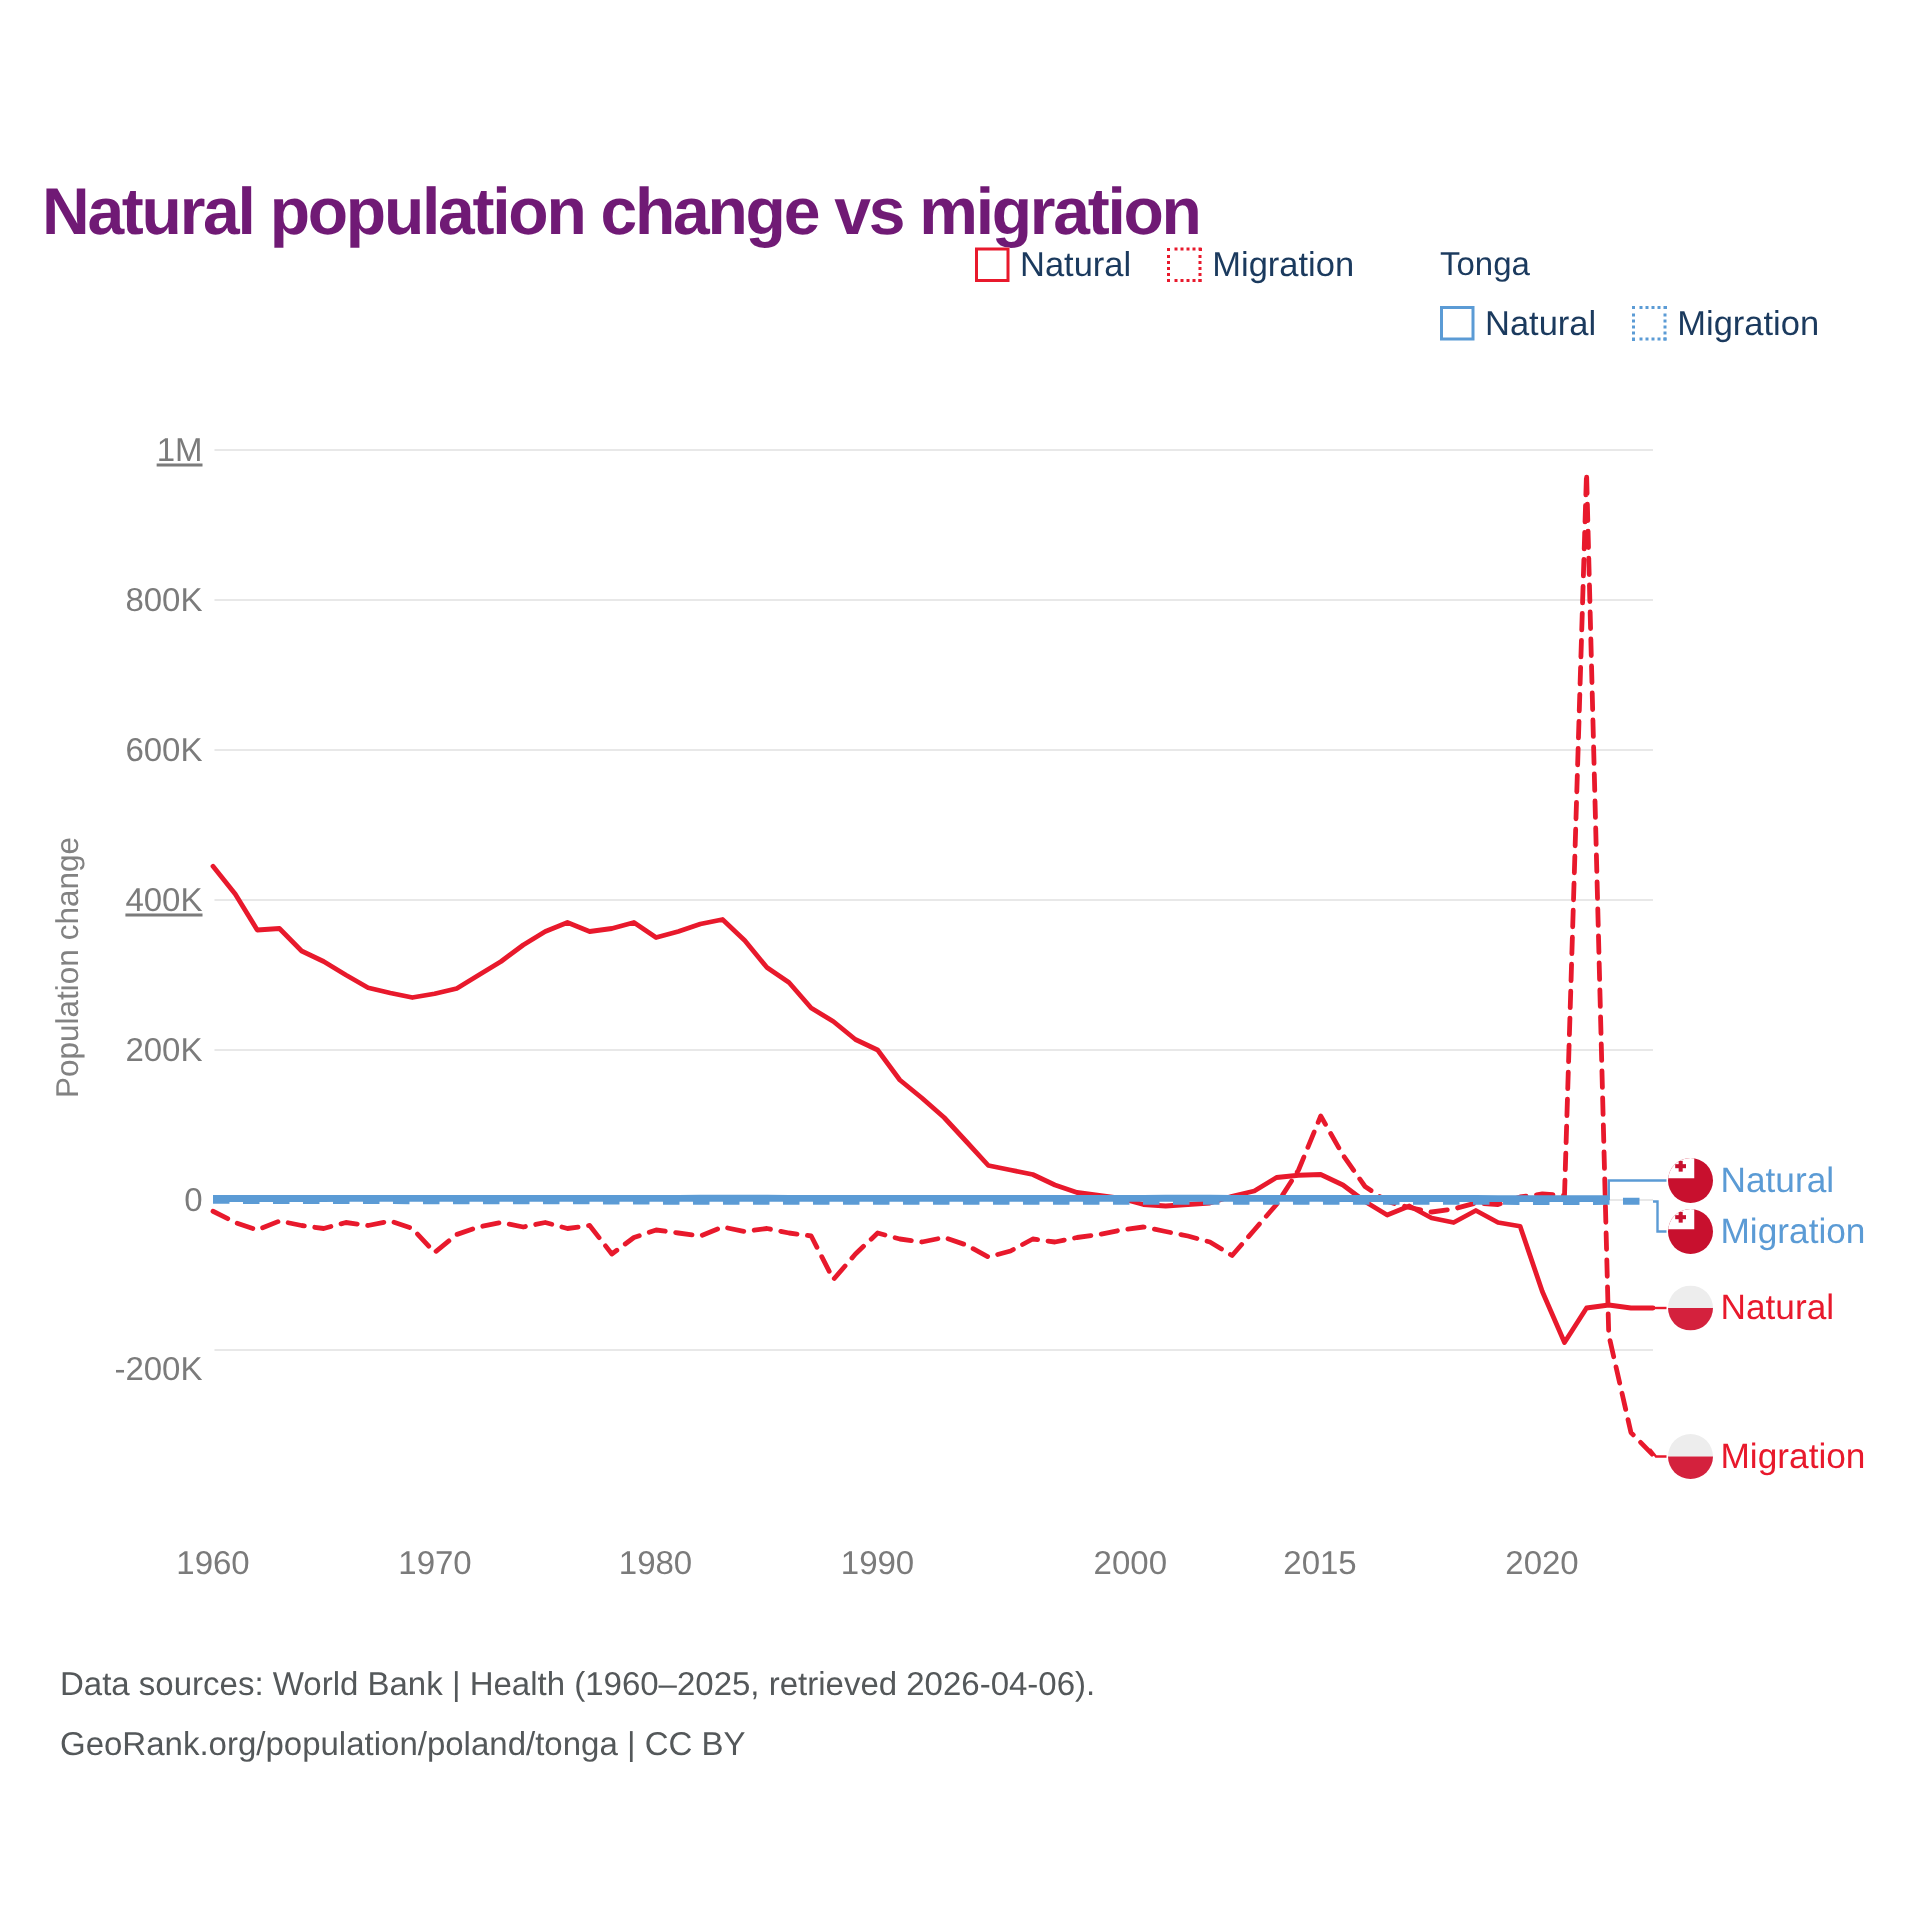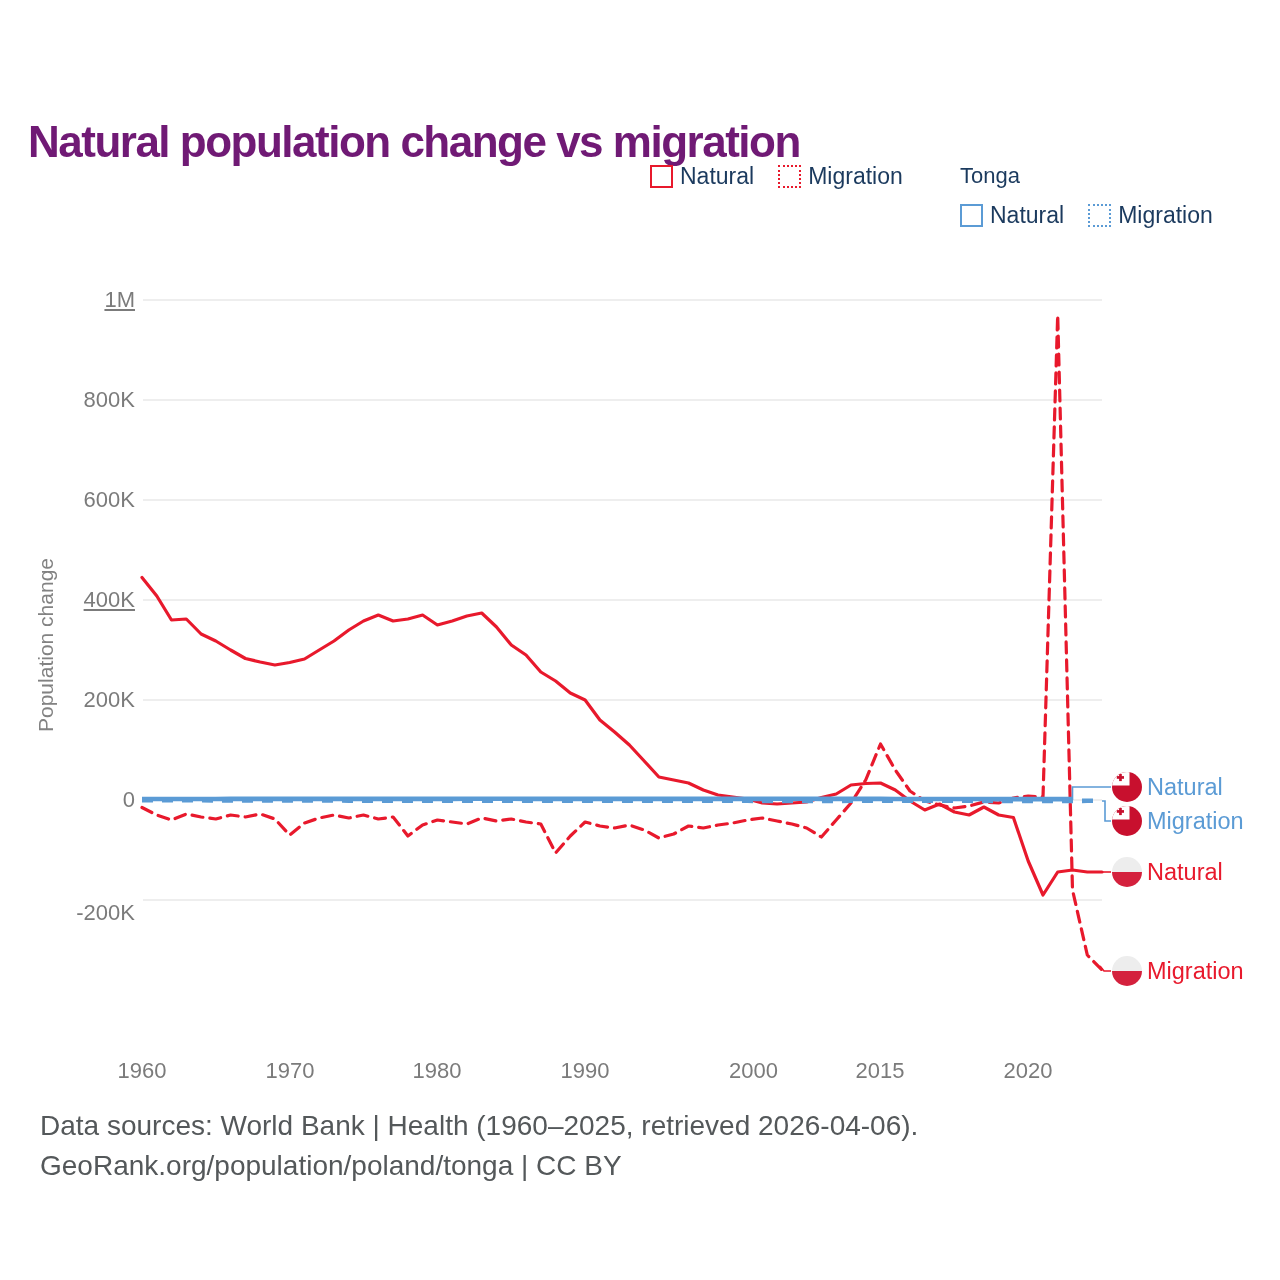--- a/index.html
+++ b/index.html
@@ -11,27 +11,27 @@
   .legend-country{font-size:22px;color:#1B3A5E;margin-bottom:13px;}
   .legend-row{display:flex;align-items:center;}
   .legend-item{display:flex;align-items:center;margin-right:24px;}
   .swatch{width:23px;height:23px;box-sizing:border-box;background:#fff;margin-right:7px;flex:0 0 auto;}
   .sw-red-solid{border:2.5px solid #E8192C;}
   .sw-red-dashed{border:2.5px dotted #E8192C;}
   .sw-blue-solid{border:2.5px solid #5B9BD5;}
   .sw-blue-dashed{border:2.5px dotted #5B9BD5;}
   .legend-label{font-size:23px;color:#1B3A5E;}
   .ytick{left:38px;width:97px;text-align:right;font-size:22px;color:#7B7B7B;line-height:26px;}
-  .xtick{width:90px;text-align:center;font-size:22px;color:#7B7B7B;top:1029px;line-height:26px;margin-top:29px;}
+  .xtick{width:90px;text-align:center;font-size:22px;color:#7B7B7B;top:1029px;line-height:26px;}
   #ylabel{left:46px;top:645px;transform:translate(-50%,-50%) rotate(-90deg);white-space:nowrap;
           font-size:21px;color:#828282;}
   .end-label{left:1147px;transform:translateY(-50%);font-size:23.5px;white-space:nowrap;}
   .end-blue{color:#5B9BD5;}
   .end-red{color:#E8192C;}
-  .footer-line{left:40px;font-size:28px;color:#54585A;}
+  .footer-line{left:40px;font-size:22px;color:#54585A;}
   svg{position:absolute;left:0;top:0;}
   .gridline{stroke:#E8E8E8;stroke-width:1.3px;}
   .l-red{fill:none;stroke:#E8192C;stroke-width:3.2;stroke-linejoin:round;stroke-linecap:round;}
   .l-red.dashed{stroke-dasharray:11 7;}
   .l-blue{fill:none;stroke:#5B9BD5;stroke-width:4.6;stroke-linejoin:round;stroke-linecap:butt;}
   .l-blue.dashed{stroke-dasharray:11 9;}
   .leader-blue{fill:none;stroke:#5B9BD5;stroke-width:1.6;}
   .leader-red{fill:none;stroke:#E8192C;stroke-width:1.6;}
 </style>
 </head>

